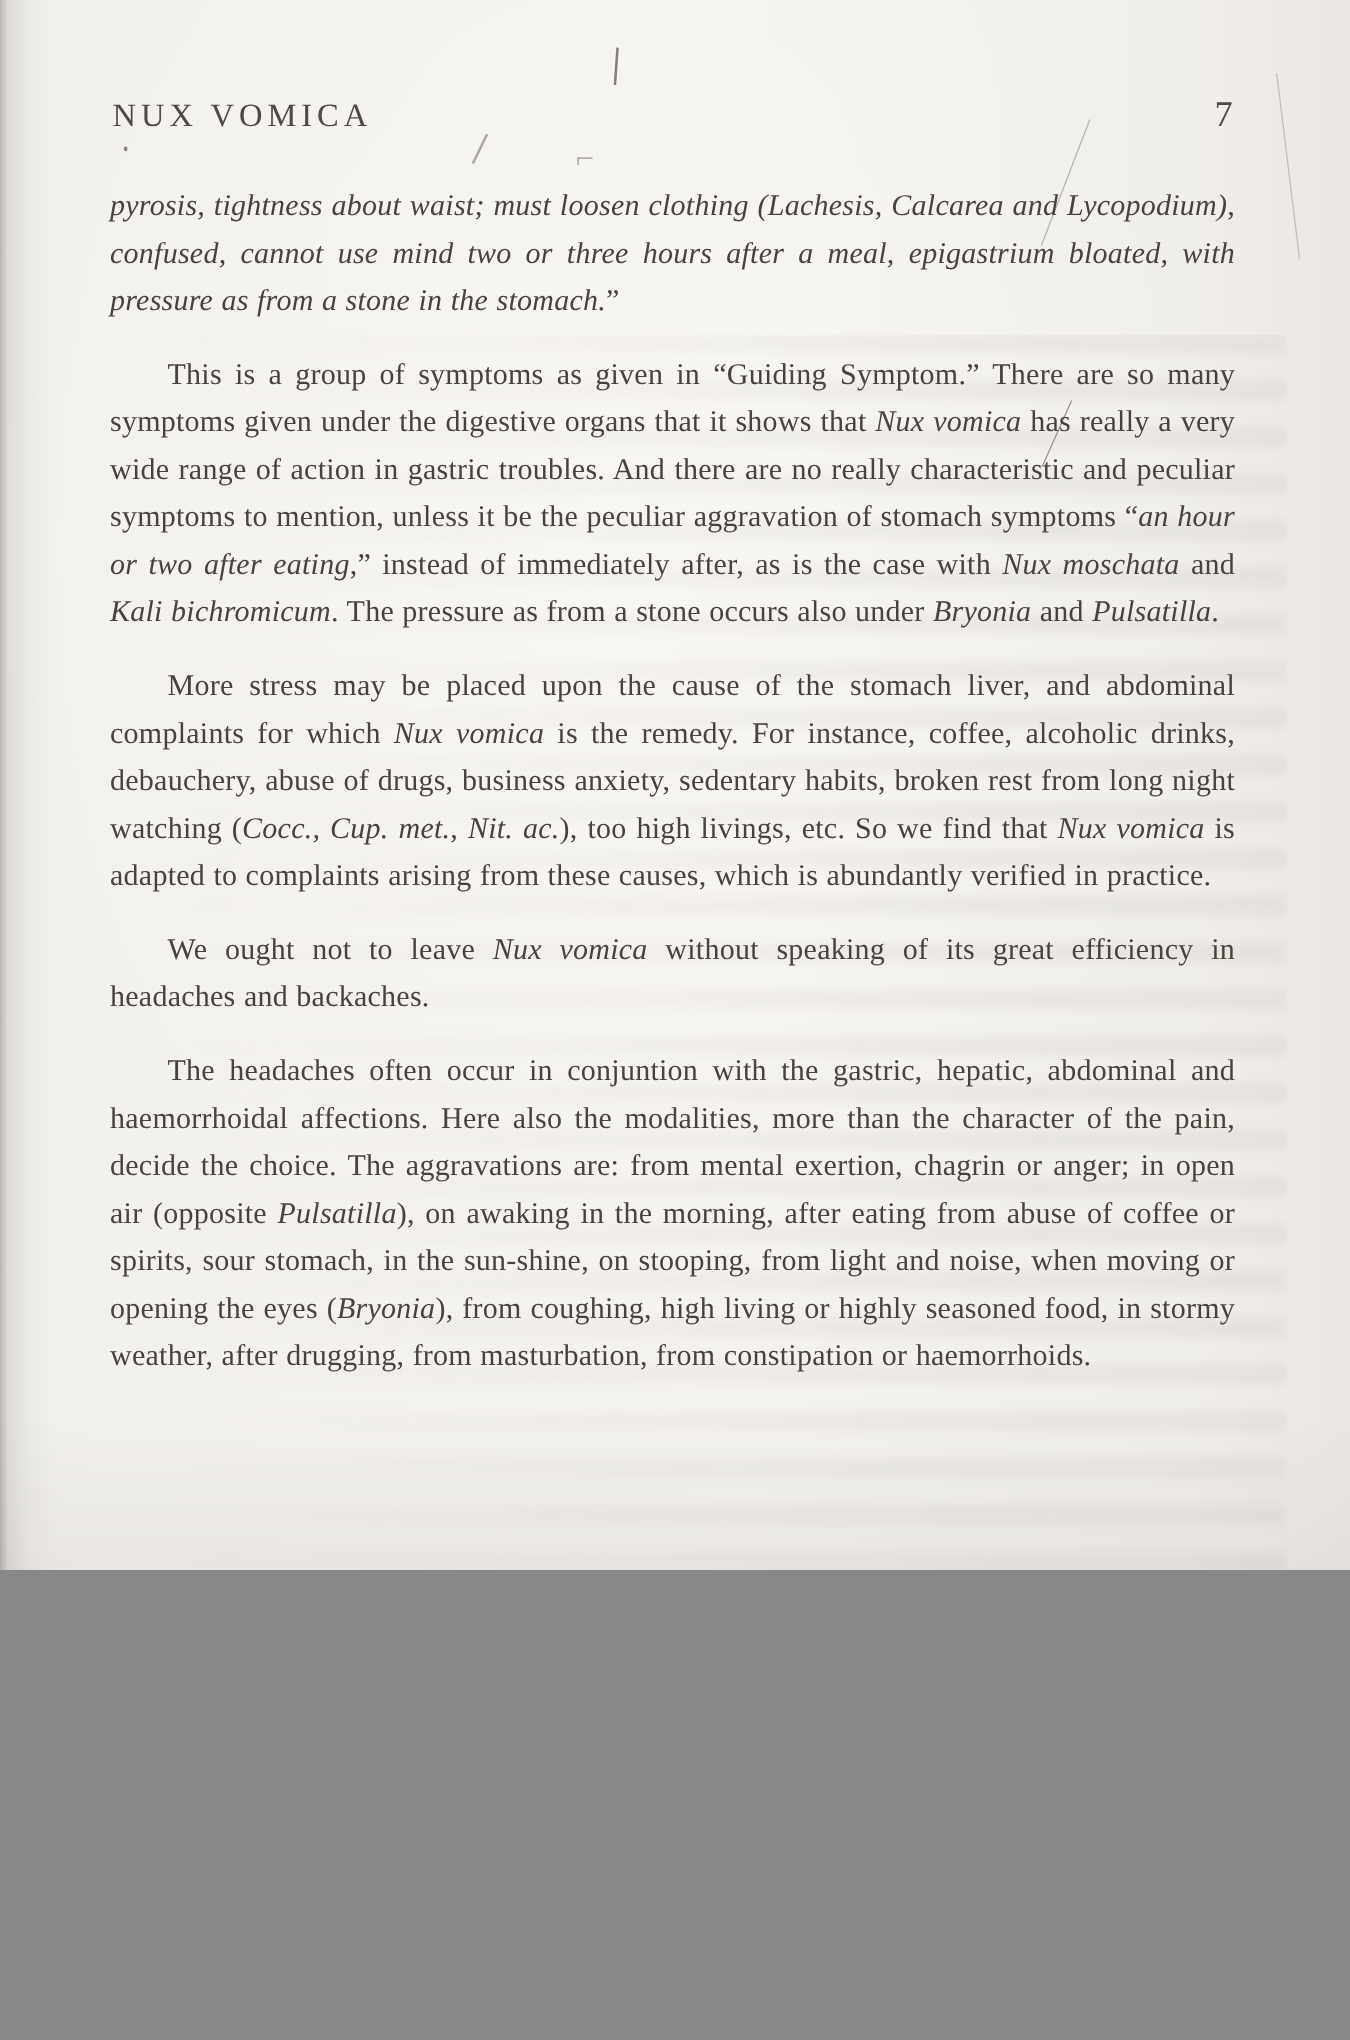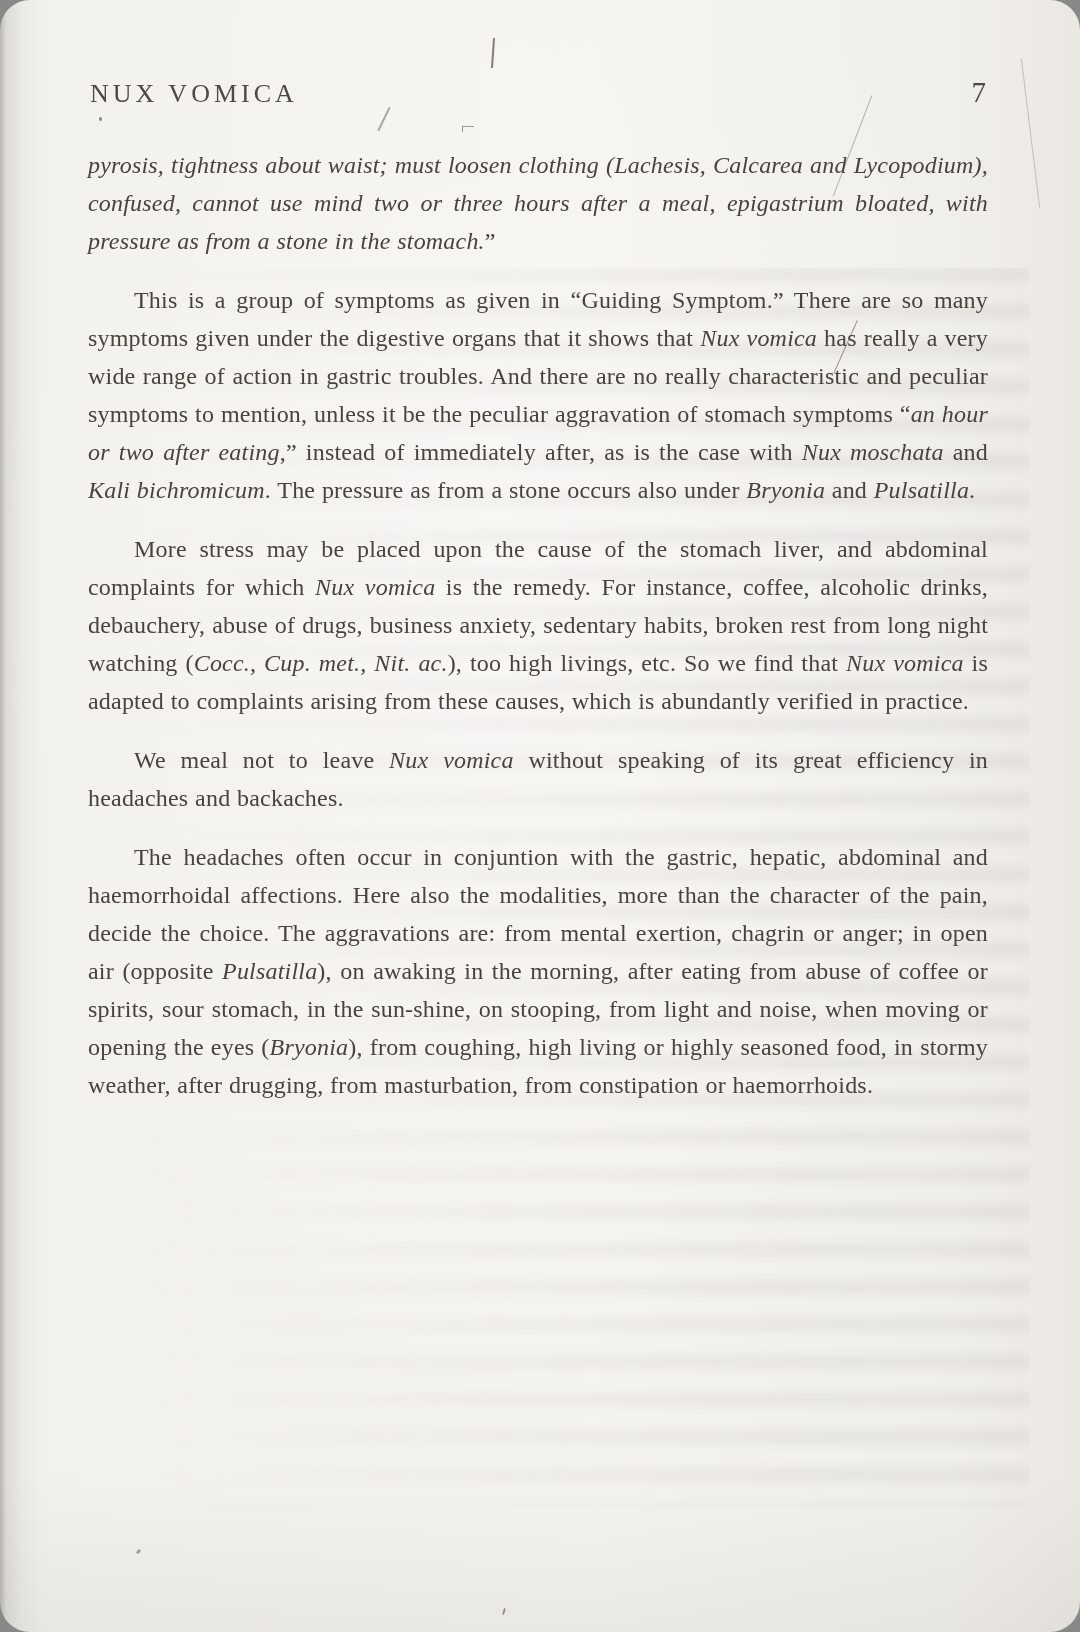--- a/index.html
+++ b/index.html
@@ -1,27 +1,26 @@
 <!DOCTYPE html>
 <html><head>
 <meta charset="utf-8">
 <style>
   html, body { margin: 0; padding: 0; background: #888; }
   .scan {
     position: relative;
     width: 1080px;
-    height: 1632px;
+    height: 1256px;
     overflow: hidden;
     background:
       linear-gradient(180deg, rgba(0,0,0,0) 90%, rgba(70,64,58,0.06) 100%),
       radial-gradient(ellipse at 45% 35%, rgba(255,255,255,0.35) 0%, rgba(255,255,255,0) 60%),
       linear-gradient(90deg, #b9b6b2 0px, #dddbd7 6px, #eceae6 22px, #f3f1ed 45px, #f5f3ef 55%, #f1efeb 88%, #ebe8e4 100%);
     font-family: "Liberation Serif", "DejaVu Serif", serif;
     color: #48433c;
-    border-radius: 30px;
   }
 
   
   .bleed {
     position: absolute;
     left: 130px; top: 268px;
     width: 900px; height: 1240px;
     background: repeating-linear-gradient(180deg,
        rgba(104,96,88,0.085) 0px, rgba(104,96,88,0.085) 13px,
        rgba(0,0,0,0) 13px, rgba(0,0,0,0) 37.5px);
@@ -96,17 +95,17 @@
 
   <header class="running-head">
     <span class="head-title">NUX VOMICA</span>
     <span class="page-num">7</span>
   </header>
 
   <main class="text-block" id="paragraphs">
       <p class="para"><span class="it">pyrosis, tightness about waist; must loosen clothing (Lachesis, Calcarea and Lycopodium), confused, cannot use mind two or three hours after a meal, epigastrium bloated, with pressure as from a stone in the stomach.</span><span class="rm">”</span></p>
       <p class="para indent"><span class="rm">This is a group of symptoms as given in “Guiding Symptom.” There are so many symptoms given under the digestive organs that it shows that </span><span class="it">Nux vomica</span><span class="rm"> has really a very wide range of action in gastric troubles. And there are no really characteristic and peculiar symptoms to mention, unless it be the peculiar aggravation of stomach symptoms “</span><span class="it">an hour or two after eating</span><span class="rm">,” instead of immediately after, as is the case with </span><span class="it">Nux moschata</span><span class="rm"> and </span><span class="it">Kali bichromicum</span><span class="rm">. The pressure as from a stone occurs also under </span><span class="it">Bryonia</span><span class="rm"> and </span><span class="it">Pulsatilla</span><span class="rm">.</span></p>
       <p class="para indent"><span class="rm">More stress may be placed upon the cause of the stomach liver, and abdominal complaints for which </span><span class="it">Nux vomica</span><span class="rm"> is the remedy. For instance, coffee, alcoholic drinks, debauchery, abuse of drugs, business anxiety, sedentary habits, broken rest from long night watching (</span><span class="it">Cocc., Cup. met., Nit. ac.</span><span class="rm">), too high livings, etc. So we find that </span><span class="it">Nux vomica</span><span class="rm"> is adapted to complaints arising from these causes, which is abundantly verified in practice.</span></p>
-      <p class="para indent"><span class="rm">We meal not to leave </span><span class="it">Nux vomica</span><span class="rm"> without speaking of its great efficiency in headaches and backaches.</span></p>
+      <p class="para indent"><span class="rm">We ought not to leave </span><span class="it">Nux vomica</span><span class="rm"> without speaking of its great efficiency in headaches and backaches.</span></p>
       <p class="para indent"><span class="rm">The headaches often occur in conjuntion with the gastric, hepatic, abdominal and haemorrhoidal affections. Here also the modalities, more than the character of the pain, decide the choice. The aggravations are: from mental exertion, chagrin or anger; in open air (opposite </span><span class="it">Pulsatilla</span><span class="rm">), on awaking in the morning, after eating from abuse of coffee or spirits, sour stomach, in the sun-shine, on stooping, from light and noise, when moving or opening the eyes (</span><span class="it">Bryonia</span><span class="rm">), from coughing, high living or highly seasoned food, in stormy weather, after drugging, from masturbation, from constipation or haemorrhoids.</span></p>
     </main>
 
 </div>
 
 </body></html>

